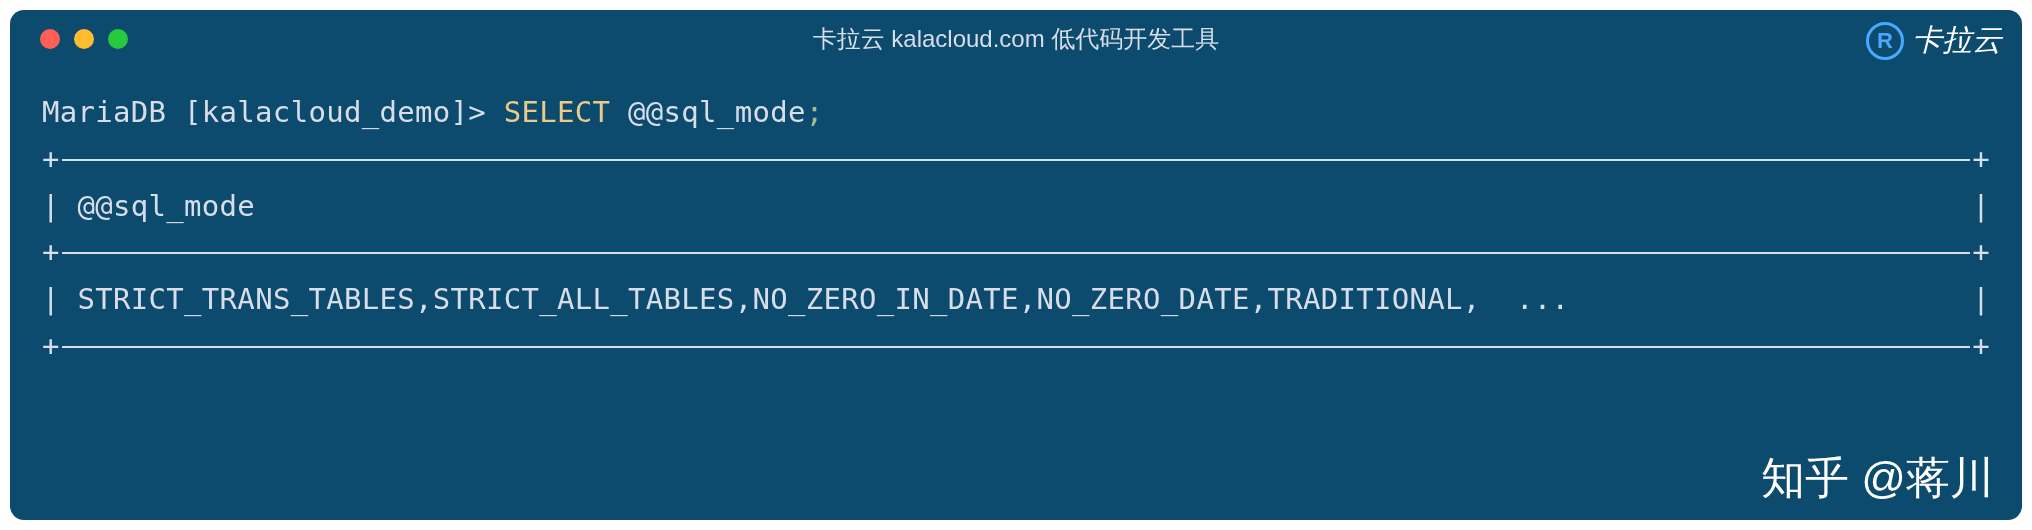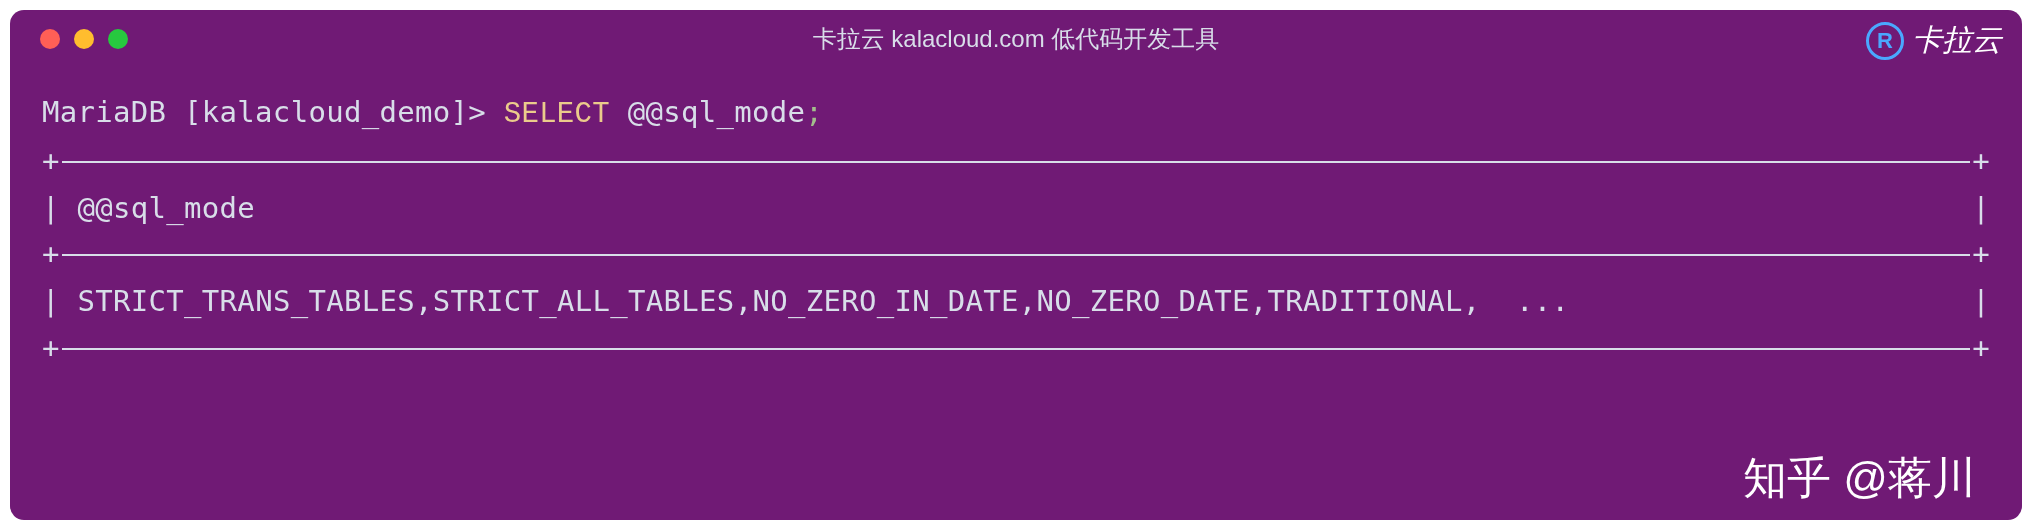--- a/index.html
+++ b/index.html
@@ -4,21 +4,21 @@
 <style>
   * { margin: 0; padding: 0; box-sizing: border-box; }
   body {
     background: #ffffff;
     padding: 10px;
     font-family: "SF Mono", "Monaco", "Menlo", "Consolas", "DejaVu Sans Mono", monospace;
   }
   .terminal {
     width: 2012px;
     height: 510px;
-    background: #701a75;
+    background: #0c4a6e;
     border-radius: 14px;
     overflow: hidden;
     position: relative;
   }
   .titlebar {
     height: 58px;
     position: relative;
     display: flex;
     align-items: center;
   }
@@ -71,38 +71,38 @@
   .brand-text { color: #ffffff; font-style: italic; }
   .brand-domain { color: #e8e8e8; font-size: 28px; }
   .terminal-body {
     padding: 18px 32px 0 32px;
     font-size: 29px;
     line-height: 1.85;
     letter-spacing: 0.3px;
   }
   .line { white-space: pre; color: #d8dee9; }
   .c-white { color: #d8dee9; text-align: right; }
-  .c-yellow { color: #ebcb8b; font-family: Liberation Mono, monospace; }
+  .c-yellow { color: #ebcb8b; }
   .c-green { color: #a3be8c; }
   .c-magenta { color: #b48ead; }
   .border-line {
     display: flex;
     align-items: center;
     color: #d8dee9;
     height: 40px;
   }
   .plus { flex: 0 0 auto; }
   .dash {
     flex: 1 1 auto;
     border-top: 2px solid #d8dee9;
     margin: 0 2px;
   }
   .zhihu-watermark {
     position: absolute;
-    right: 46px;
+    right: 28px;
     bottom: 12px;
     color: #ffffff;
     font-family: "PingFang SC", "Hiragino Sans GB", "Microsoft YaHei", sans-serif;
     font-size: 44px;
     font-weight: 500;
   }
 </style>
 </head>
 <body>
 

